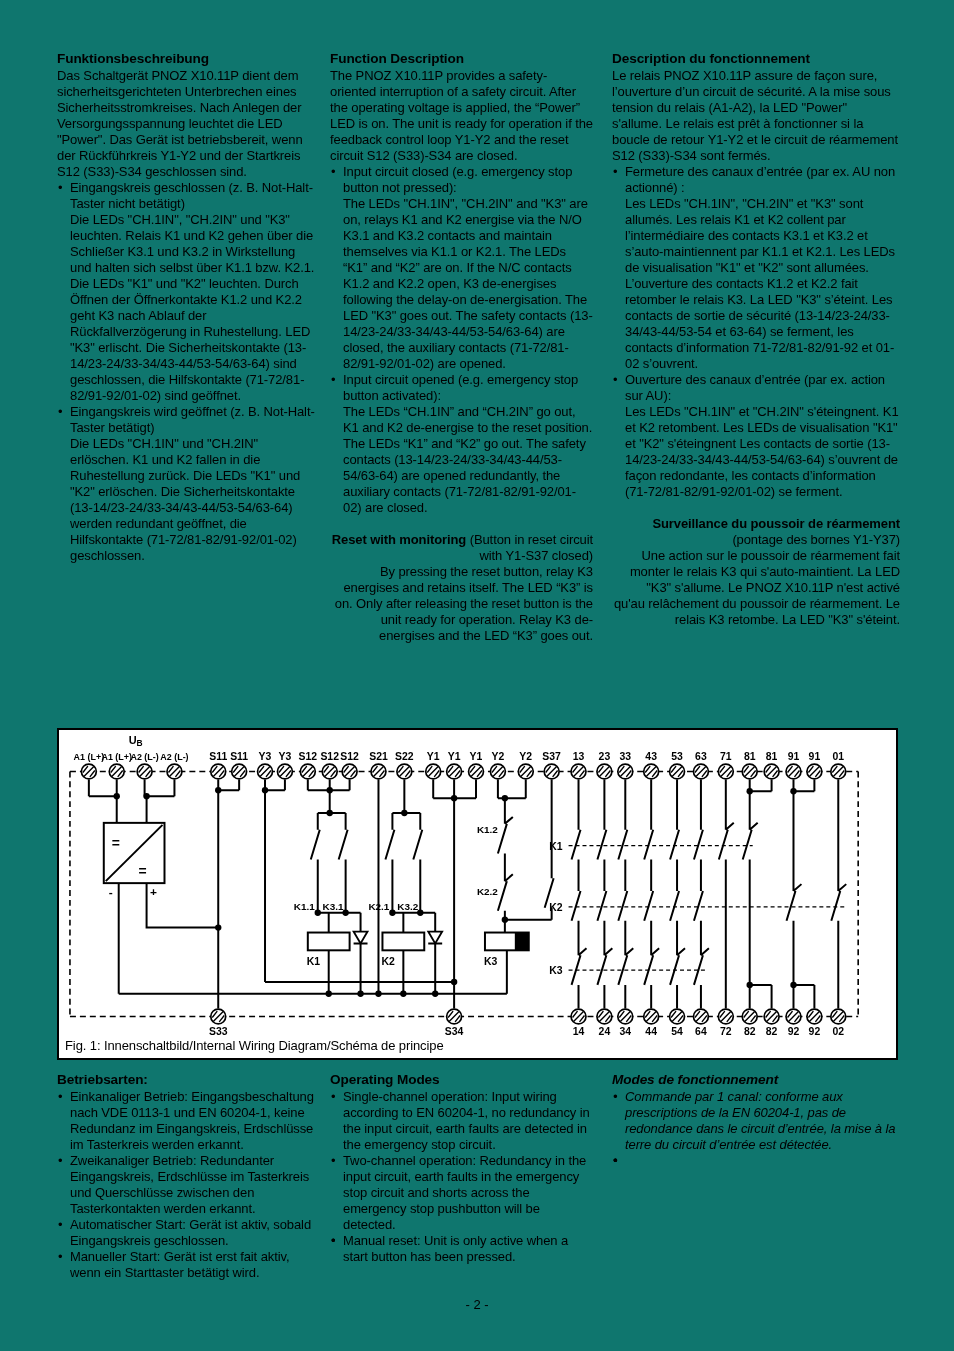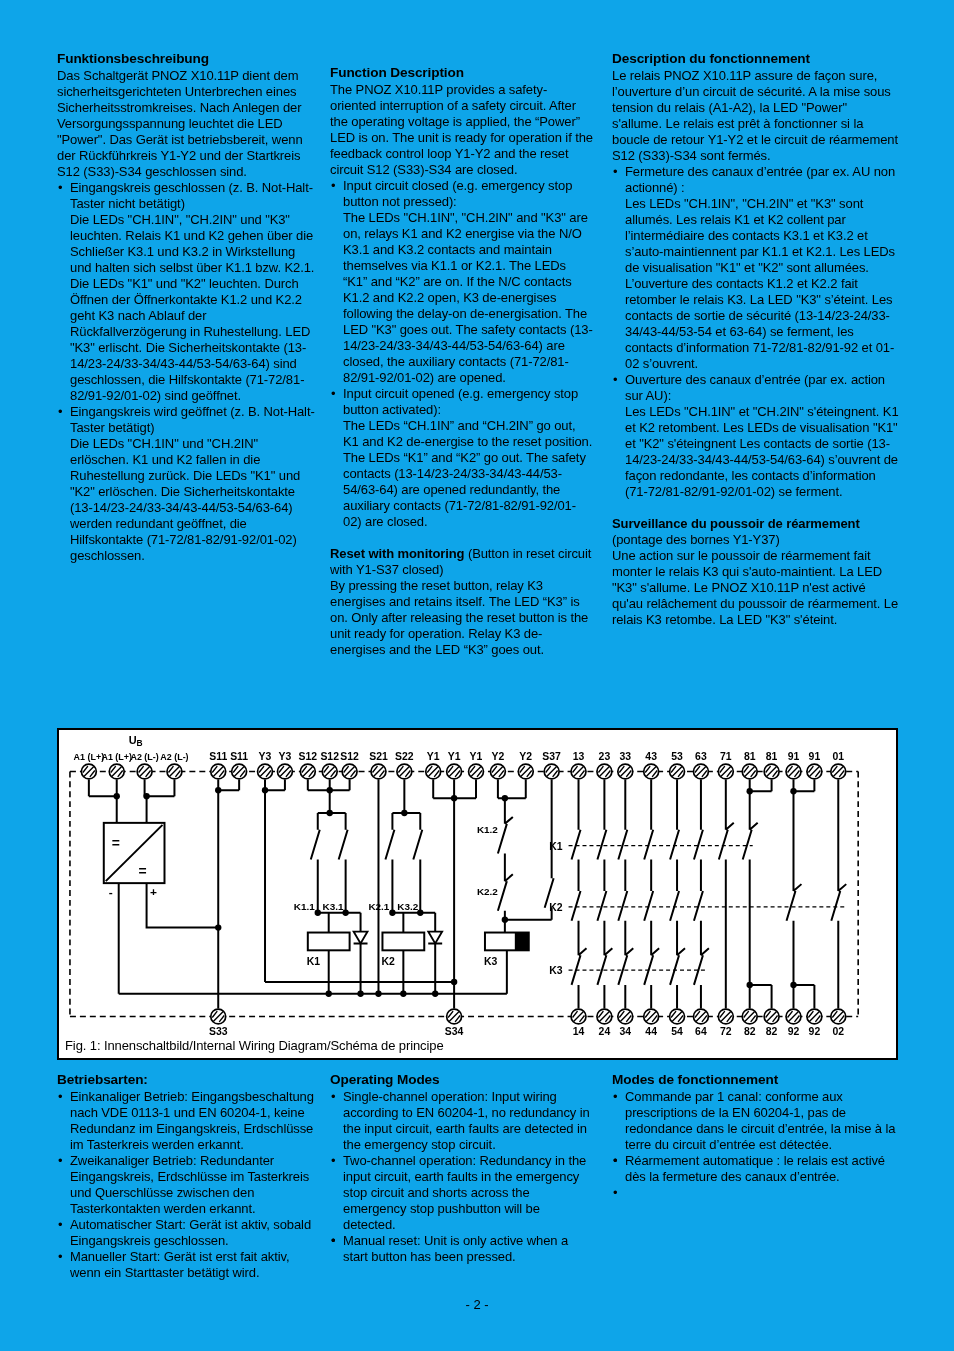--- a/index.html
+++ b/index.html
@@ -1,23 +1,23 @@
 <!DOCTYPE html>
 <html><head>
 <meta charset="utf-8">
 <style>
   html,body{margin:0;padding:0;background:#e8e8e8;}
-  .page{position:relative;width:954px;height:1351px;background:#0ea5e9;overflow:hidden;
+  .page{position:relative;width:954px;height:1351px;background:#0f766e;overflow:hidden;
         font-family:"Liberation Sans",sans-serif;color:#000;}
   .col{position:absolute;font-size:13px;line-height:16px;letter-spacing:-0.1px;}
   .h{font-weight:700;font-size:13.6px;margin:0 0 1px 0;}
   .p{white-space:pre-line;}
   .li{position:relative;padding-left:13px;white-space:pre-line;}
   .bu{position:absolute;left:1px;}
-  .sub{margin-top:16px;}
+  .sub{margin-top:16px;text-align:right;}
   .sub b{font-weight:700;}
   .figure{position:absolute;left:57px;top:728px;width:841px;height:332px;
           border:2px solid #000;box-sizing:border-box;background:#fff;}
   .figure svg{display:block;}
   .caption{position:absolute;left:6px;top:308px;font-size:13px;letter-spacing:-0.1px;}
   .footer{position:absolute;left:0;top:1297px;width:954px;text-align:center;font-size:13px;}
   svg{font-family:"Liberation Sans",sans-serif;}
   .w{stroke:#000;stroke-width:2;fill:none;}
   .box{fill:#fff;stroke:#000;stroke-width:2;}
   .tri{fill:none;stroke:#000;stroke-width:1.8;}
@@ -33,21 +33,21 @@
       <div class="col" style="left: 57px; top: 51px; width: 258px;">
         <div class="h">Funktionsbeschreibung</div>
         <div class="p">Das Schaltgerät PNOZ X10.11P dient dem sicherheitsgerichteten Unterbrechen eines Sicherheitsstromkreises. Nach Anlegen der Versorgungsspannung leuchtet die LED "Power". Das Gerät ist betriebsbereit, wenn der Rückführkreis Y1-Y2 und der Startkreis S12 (S33)-S34 geschlossen sind.</div>
         <div class="li"><span class="bu">•</span><span class="bt">Eingangskreis geschlossen (z. B. Not-Halt-Taster nicht betätigt)
 Die LEDs "CH.1IN", "CH.2IN" und "K3" leuchten. Relais K1 und K2 gehen über die Schließer K3.1 und K3.2 in Wirkstellung und halten sich selbst über K1.1 bzw. K2.1. Die LEDs "K1" und "K2" leuchten. Durch Öffnen der Öffnerkontakte K1.2 und K2.2 geht K3 nach Ablauf der Rückfallverzögerung in Ruhestellung. LED "K3" erlischt. Die Sicherheitskontakte (13-14/23-24/33-34/43-44/53-54/63-64) sind geschlossen, die Hilfskontakte (71-72/81-82/91-92/01-02) sind geöffnet.</span></div>
         <div class="li"><span class="bu">•</span><span class="bt">Eingangskreis wird geöffnet (z. B. Not-Halt-Taster betätigt)
 Die LEDs "CH.1IN" und "CH.2IN" erlöschen. K1 und K2 fallen in die Ruhestellung zurück. Die LEDs "K1" und "K2" erlöschen. Die Sicherheitskontakte (13-14/23-24/33-34/43-44/53-54/63-64) werden redundant geöffnet, die Hilfskontakte (71-72/81-82/91-92/01-02) geschlossen.</span></div>
         <div class="sub">
         </div>
       </div>
-      <div class="col" style="left: 330px; top: 65px; width: 263px;">
+      <div class="col" style="left: 330px; top: 51px; width: 263px;">
         <div class="h">Function Description</div>
         <div class="p">The PNOZ X10.11P provides a safety-oriented interruption of a safety circuit.  After the operating voltage is applied, the “Power” LED is on. The unit is ready for operation if the feedback control loop Y1-Y2 and the reset circuit S12 (S33)-S34 are closed.</div>
         <div class="li"><span class="bu">•</span><span class="bt">Input circuit closed (e.g. emergency stop button not pressed):
 The LEDs "CH.1IN", "CH.2IN" and "K3" are on, relays K1 and K2 energise via the N/O K3.1 and K3.2 contacts and maintain themselves via K1.1 or K2.1.  The LEDs “K1” and “K2” are on. If the N/C contacts K1.2 and K2.2 open, K3 de-energises following the delay-on de-energisation. The LED "K3" goes out. The safety contacts (13-14/23-24/33-34/43-44/53-54/63-64) are closed, the auxiliary contacts (71-72/81-82/91-92/01-02) are opened.</span></div>
         <div class="li"><span class="bu">•</span><span class="bt">Input circuit opened (e.g. emergency stop button activated):
 The LEDs “CH.1IN” and “CH.2IN” go out, K1 and K2 de-energise to the reset position. The LEDs “K1” and “K2” go out. The safety contacts (13-14/23-24/33-34/43-44/53-54/63-64) are opened redundantly, the auxiliary contacts (71-72/81-82/91-92/01-02) are closed.</span></div>
         <div class="sub">
           <div class="p"><b>Reset with monitoring</b> (Button in reset circuit with Y1-S37 closed)</div>
           <div class="p">By pressing the reset button, relay K3 energises and retains itself. The LED “K3” is on. Only after releasing the reset button is the unit ready for operation. Relay K3 de-energises and the LED “K3” goes out.</div>
         </div>
@@ -305,23 +305,23 @@
         <div class="li"><span class="bu">•</span><span class="bt">Automatischer Start: Gerät ist aktiv, sobald Eingangskreis geschlossen.</span></div>
         <div class="li"><span class="bu">•</span><span class="bt">Manueller Start: Gerät ist erst fait aktiv, wenn ein Starttaster betätigt wird.</span></div>
       </div>
       <div class="col" style="left: 330px; top: 1072px; width: 263px;">
         <div class="h">Operating Modes</div>
         <div class="li"><span class="bu">•</span><span class="bt">Single-channel operation: Input wiring according to EN 60204-1, no redundancy in the input circuit, earth faults are detected in the emergency stop circuit.</span></div>
         <div class="li"><span class="bu">•</span><span class="bt">Two-channel operation: Redundancy in the input circuit, earth faults in the emergency stop circuit and shorts across the emergency stop pushbutton will be detected.</span></div>
         <div class="li"><span class="bu">•</span></div>
         <div class="li"><span class="bu">•</span><span class="bt">Manual reset: Unit is only active when a start button has been pressed.</span></div>
       </div>
-      <div class="col" style="left: 612px; top: 1072px; width: 288px;">
+      <div class="col" style="left: 612px; top: 1072px; width: 288px; font-style: italic;">
         <div class="h">Modes de fonctionnement</div>
         <div class="li"><span class="bu">•</span><span class="bt">Commande par 1 canal: conforme aux prescriptions de la EN 60204-1, pas de redondance dans le circuit d’entrée, la mise à la terre du circuit d’entrée est détectée.</span></div>
         <div class="li"><span class="bu">•</span></div>
-        <div class="li"><span class="bu">•</span><span class="bt">Réarmement automatique : le relais est activé dès la fermeture des canaux d’entrée.</span></div>
+        <div class="li"><span class="bu">•</span></div>
         <div class="li"><span class="bu">•</span></div>
       </div>
     </div>
 
   <div class="footer">- 2 -</div>
 </div>
 
 </body></html>

